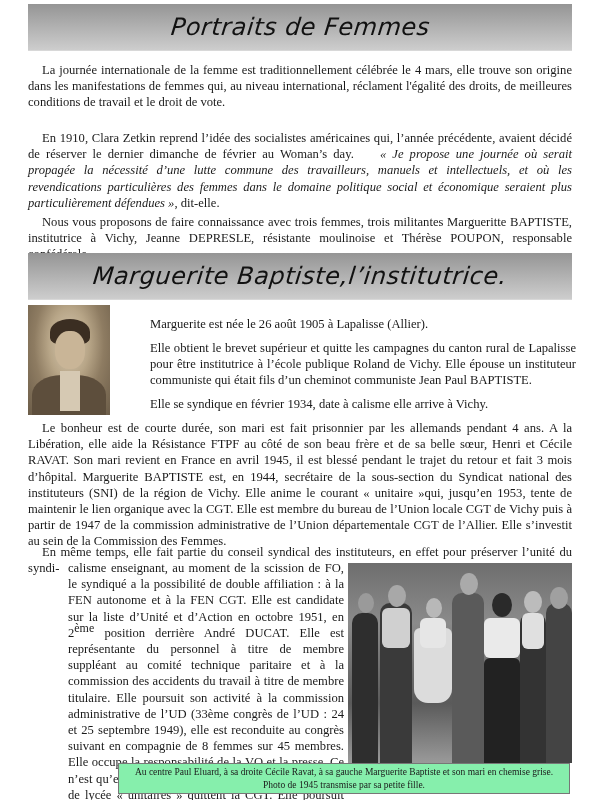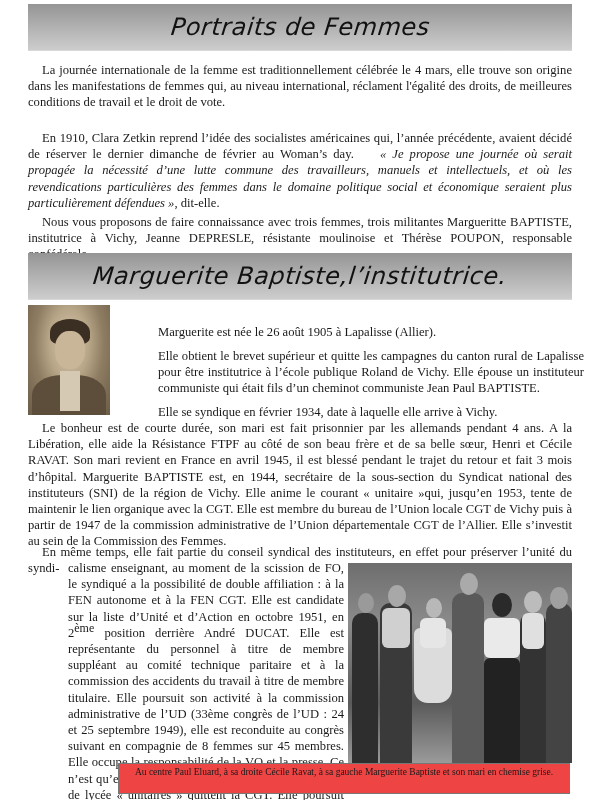--- a/index.html
+++ b/index.html
@@ -14,29 +14,29 @@
        text-align: justify; margin: 0; }
   .p .ind { display: inline-block; width: 14px; }
   .p em { font-style: italic; margin-left: 20px; }
   .portrait { position: absolute; left: 28px; top: 305px; width: 82px; height: 110px;
               background: radial-gradient(ellipse at 50% 35%, #d9cbb3 0%, #b7a587 35%, #8e7c62 60%, #6b5c48 100%);
               overflow: hidden; }
   .portrait .hair { position:absolute; left: 22px; top: 14px; width: 40px; height: 26px; border-radius: 50% 50% 30% 30%; background:#3b2e22; }
   .portrait .face { position:absolute; left: 27px; top: 26px; width: 30px; height: 38px; border-radius: 45%; background:#c9b597; }
   .portrait .coat { position:absolute; left: 4px; top: 70px; width: 74px; height: 50px; border-radius: 40% 40% 0 0; background:#5d4e3c; }
   .portrait .collar { position:absolute; left: 32px; top: 66px; width: 20px; height: 40px; background:#d6c9b3; }
-  .right-col { position: absolute; left: 146px; width: 426px; font-size: 12.6px; line-height: 16.2px; text-align: justify; margin: 12px; }
+  .right-col { position: absolute; left: 146px; width: 426px; font-size: 12.6px; line-height: 16.2px; text-align: justify; margin: 4px; }
   .narrow { position: absolute; left: 68px; width: 276px; font-size: 12.6px; line-height: 16.2px; text-align: justify; margin: 0; }
   .group-photo { position: absolute; left: 348px; top: 563px; width: 224px; height: 200px;
                  background: linear-gradient(to bottom, #6e6e6e 0%, #8b8b8b 30%, #5a5a5a 70%, #9a9a9a 100%);
                  overflow: hidden; }
   .person { position: absolute; bottom: 0; border-radius: 10px 10px 0 0; }
   .head { position: absolute; border-radius: 50%; background: #bdbdbd; }
   .caption-box { position: absolute; left: 118px; top: 763px; width: 452px; height: 31px;
-                 border: 1px solid #777; background: #ef4444; font-size: 9.5px; line-height: 13px;
+                 border: 1px solid #777; background: #86efac; font-size: 9.5px; line-height: 13px;
                  text-align: center; padding-top: 2px; box-sizing: border-box; }
   sup { font-size: 12px; line-height: 0; }
 </style>
 </head>
 <body>
 
 <div class="banner" style="top:4px;">
   <span>Portraits de Femmes</span>
 </div>
 
@@ -54,21 +54,21 @@
   <div class="coat"></div>
     <div class="collar"></div>
     <div class="hair"></div>
     <div class="face"></div>
 </div>
 
 <p class="right-col" style="top:312px;"><span class="ind"></span><span>Marguerite est née le 26 août 1905 à Lapalisse (Allier).</span></p>
 
 <p class="right-col" style="top:336px;"><span class="ind"></span><span>Elle obtient le brevet supérieur et quitte les campagnes du canton rural de Lapalisse pour être institutrice à l’école publique Roland de Vichy. Elle épouse un instituteur communiste qui était fils d’un cheminot communiste Jean Paul BAPTISTE.</span></p>
 
-<p class="right-col" style="top:392px;"><span class="ind"></span><span>Elle se syndique en février 1934, date à laquelle elle arrive à Vichy.</span></p>
+<p class="right-col" style="top:392px;"><span class="ind"></span><span>Elle se syndique en février 1934, date à calisme elle arrive à Vichy.</span></p>
 
 <p class="p" style="top:420px;"><span class="ind"></span><span>Le bonheur est de courte durée, son mari est fait prisonnier par les allemands pendant 4 ans. A la Libération, elle aide la Résistance FTPF au côté de son beau frère et de sa belle sœur, Henri et Cécile RAVAT. Son mari revient en France en avril 1945, il est blessé pendant le trajet du retour et fait 3 mois d’hôpital. Marguerite BAPTISTE est, en 1944, secrétaire de la sous-section du Syndicat national des instituteurs (SNI) de la région de Vichy. Elle anime le courant « unitaire »qui, jusqu’en 1953, tente de maintenir le lien organique avec la CGT. Elle est membre du bureau de l’Union locale CGT de Vichy puis à partir de 1947 de la commission administrative de l’Union départementale CGT de l’Allier. Elle s’investit au sein de la Commission des Femmes.</span></p>
 
 <p class="p" style="top:544px;"><span class="ind"></span><span>En même temps, elle fait partie du conseil syndical des instituteurs, en effet pour préserver l’unité du syndi-</span></p>
 
 <p class="narrow" style="top:560px;"><span>calisme enseignant, au moment de la scission de FO, le syndiqué a la possibilité de double affiliation : à la FEN autonome et à la FEN CGT. Elle est candidate sur la liste d’Unité et d’Action en octobre 1951, en 2</span><sup>ème</sup><span> position derrière André DUCAT. Elle est représentante du personnel à titre de membre suppléant au comité technique paritaire et à la commission des accidents du travail à titre de membre titulaire. Elle poursuit son activité à la commission administrative de l’UD (33ème congrès de l’UD : 24 et 25 septembre 1949), elle est reconduite au congrès suivant en compagnie de 8 femmes sur 45 membres. Elle occupe la responsabilité de la VO et la presse. Ce n’est qu’en 1954 que les instituteurs et les professeurs de lycée « unitaires » quittent la CGT. Elle poursuit son activité syndicale au SNI, section Allier.</span></p>
 
 <div class="group-photo">
   <div class="person" style="left:4px;width:26px;height:150px;background:#2e2e2e;"></div>
   <div class="head" style="left:10px;top:30px;width:16px;height:20px;background:#9a9a9a;"></div>
@@ -85,13 +85,14 @@
   <div class="head" style="left:144px;top:30px;width:20px;height:24px;background:#2a2a2a;"></div>
   <div class="person" style="left:172px;top:50px;width:26px;height:150px;background:#333;"></div>
   <div class="person" style="left:174px;top:50px;width:22px;height:36px;background:#e0e0e0;border-radius:6px;"></div>
   <div class="head" style="left:176px;top:28px;width:18px;height:22px;background:#bcbcbc;"></div>
   <div class="person" style="left:198px;width:26px;height:160px;background:#444;"></div>
   <div class="head" style="left:202px;top:24px;width:18px;height:22px;background:#a0a0a0;"></div>
 </div>
 
 <div class="caption-box">
   <div>Au centre Paul Eluard, à sa droite Cécile Ravat, à sa gauche Marguerite Baptiste et son mari en chemise grise.</div>
+  <div>Photo de 1945 transmise par sa petite fille.</div>
 </div>
 
 </body></html>

